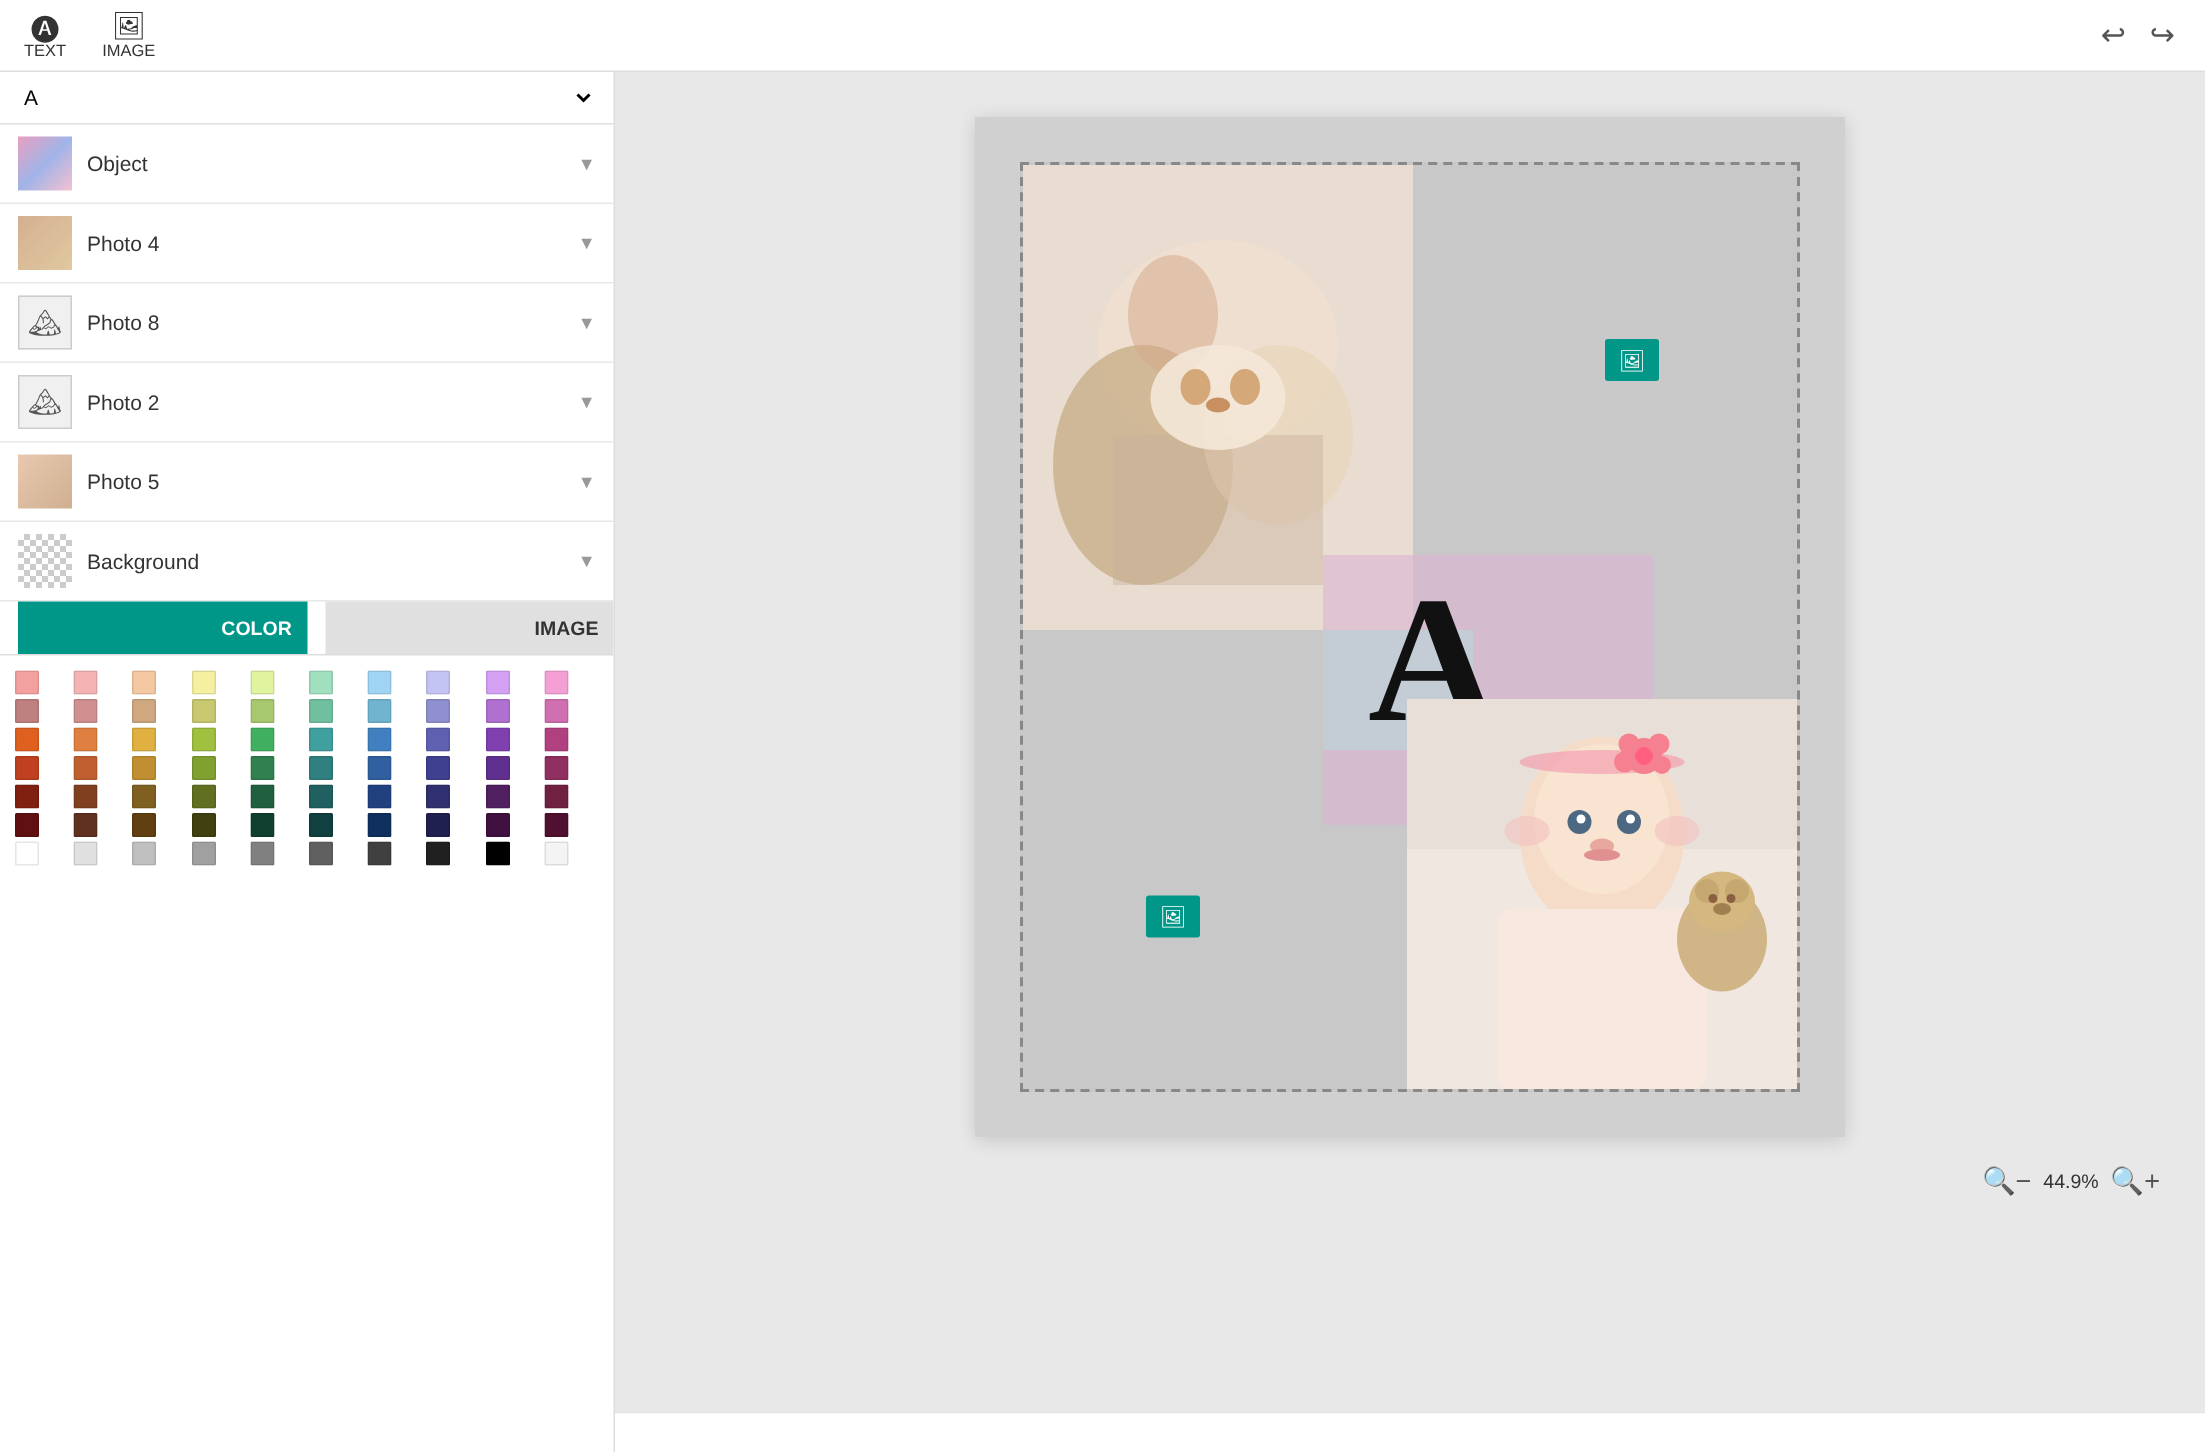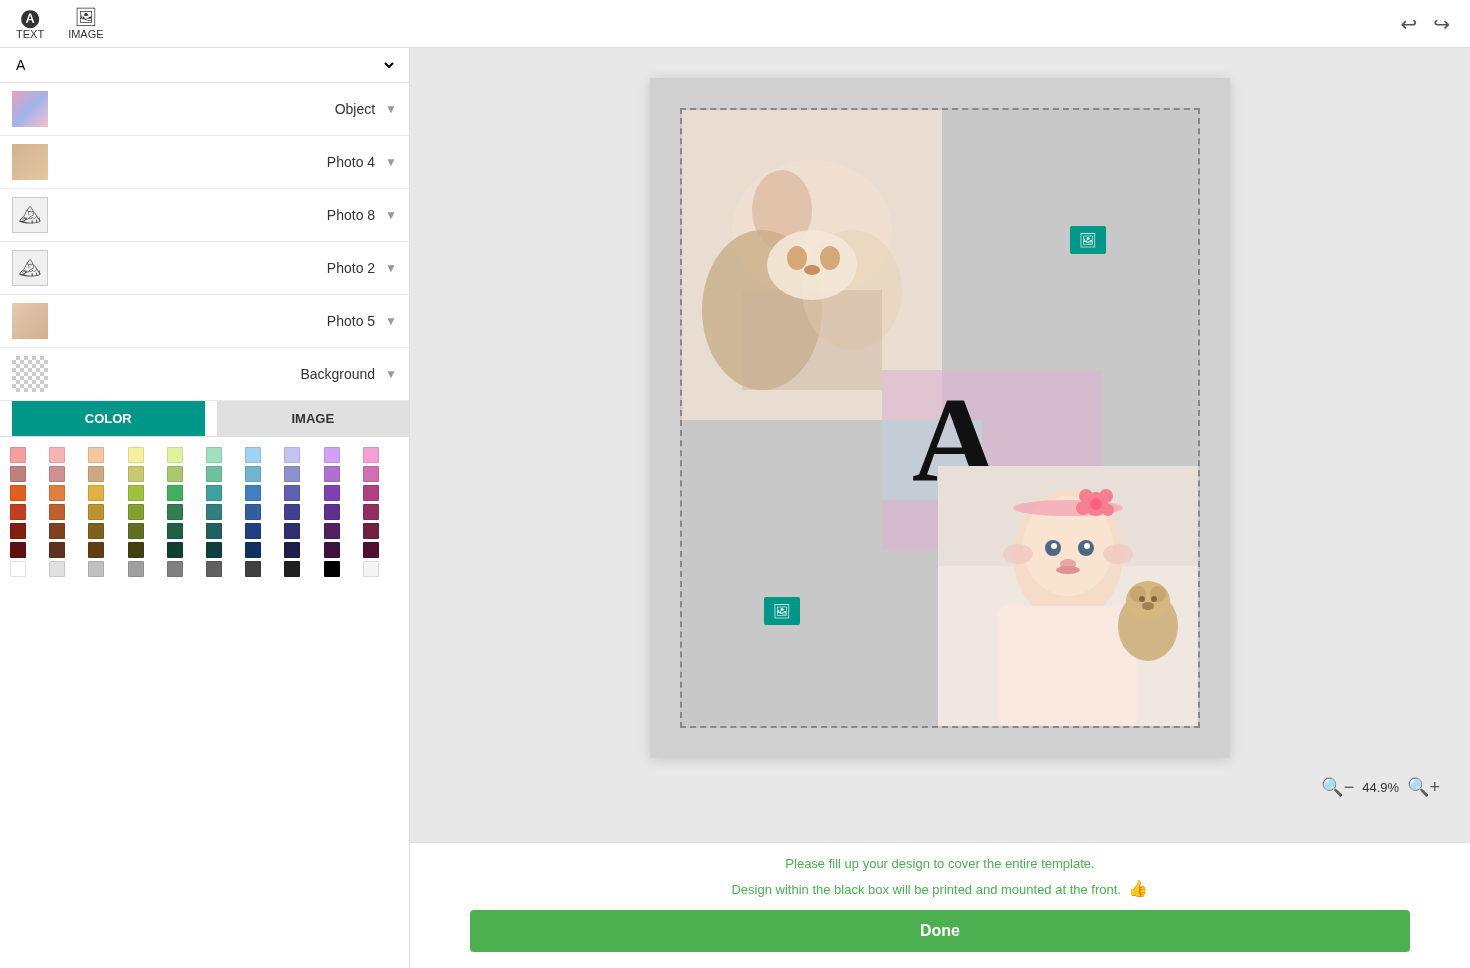--- a/index.html
+++ b/index.html
@@ -76,21 +76,20 @@
       cursor: pointer;
     }
 
     .layer-item {
       display: flex;
       align-items: center;
       padding: 8px 12px;
       border-bottom: 1px solid #e8e8e8;
       cursor: pointer;
       gap: 10px;
-      text-align: right;
     }
     .layer-thumb-placeholder {
       width: 36px;
       height: 36px;
       border: 1px solid #ccc;
       background: #f0f0f0;
       display: flex;
       align-items: center;
       justify-content: center;
       flex-shrink: 0;
@@ -122,21 +121,21 @@
       color: #999;
       font-size: 12px;
     }
     .color-image-tabs {
       display: flex;
       border-bottom: 1px solid #ddd;
     }
     .ci-tab {
       flex: 1;
       padding: 10px;
-      text-align: center;
+      text-align: right;
       font-size: 13px;
       font-weight: bold;
       cursor: pointer;
       border: none;
       background: #e0e0e0;
       color: #333;
       margin-left: 12px;
     }
     .ci-tab.active {
       background: #009688;
@@ -571,21 +570,13 @@
       <span>44.9%</span>
       <button class="zoom-btn">🔍+</button>
     </div>
 
     <div style="height: 120px;"></div>
 
   </div>
 </div>
 
 <div class="bottom-info">
-  <div class="info-text">
-    <div>Please fill up your design to cover the entire template.</div>
-    <div>
-      <span>Design within the black box will be printed and mounted at the front.</span>
-      <span style="font-size:16px; margin-left:4px;">👍</span>
-    </div>
-  </div>
-  <button class="done-btn">Done</button>
 </div>
 
 </body></html>

